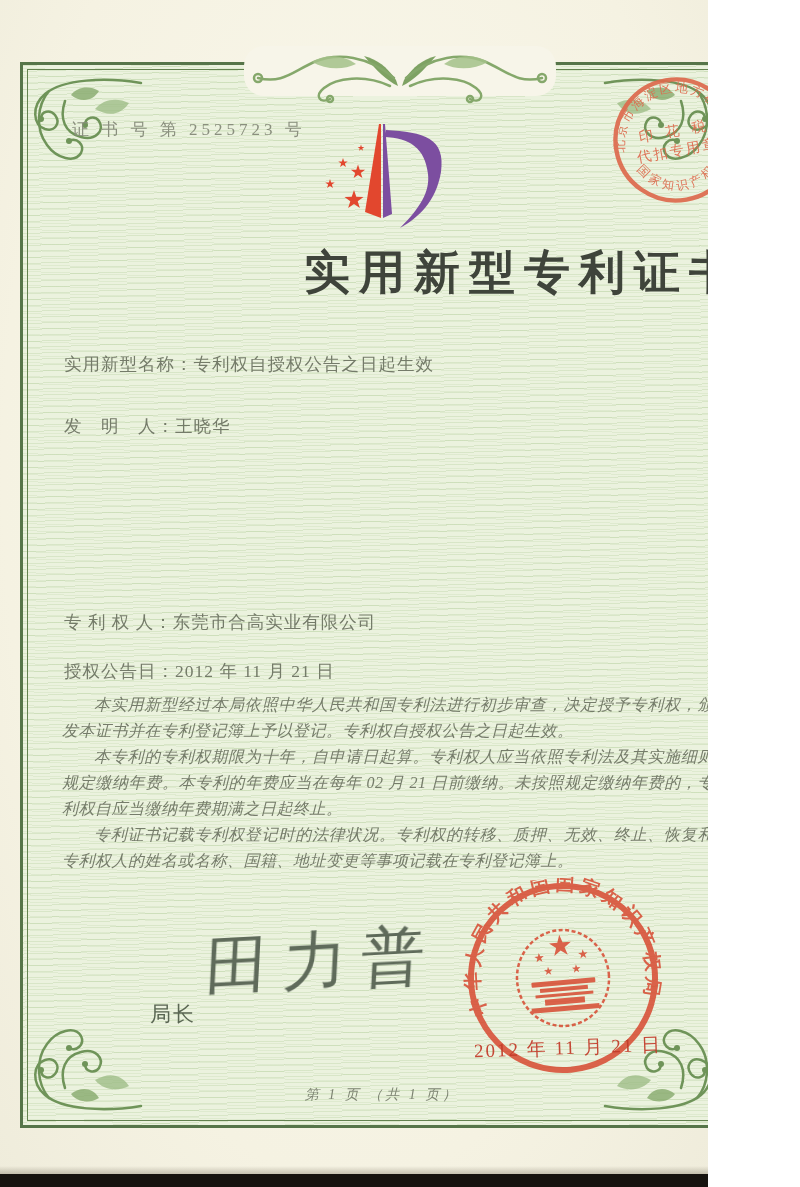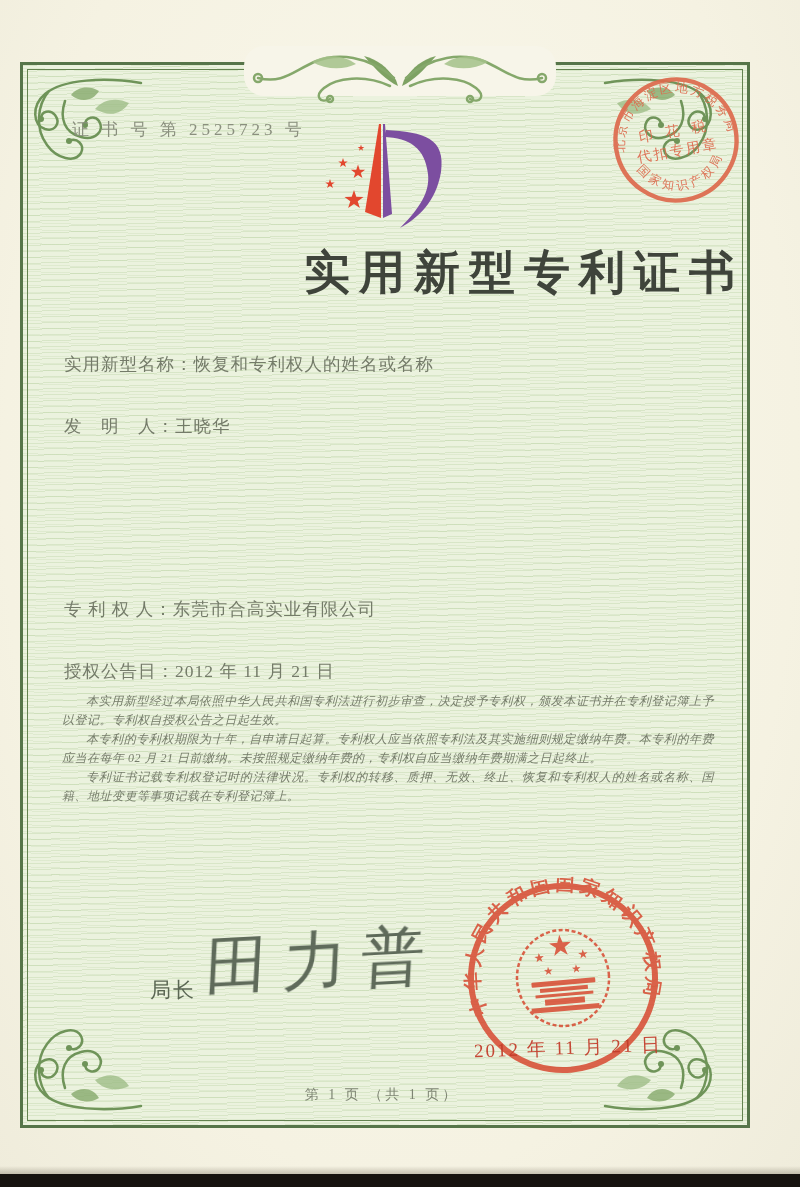--- a/index.html
+++ b/index.html
@@ -1,52 +1,52 @@
 <!DOCTYPE html>
 <html><head>
 <meta charset="utf-8">
 <style>
   html,body{margin:0;padding:0;}
   body{font-family:"Liberation Serif","DejaVu Serif",serif;}
-  .page{position:relative;width:800px;height:1187px;overflow:hidden;
+  .page{position:relative;width:708px;height:1187px;overflow:hidden;
         background:radial-gradient(ellipse at 50% 40%, #faf8ec 0%, #f5f2e2 70%, #efecdb 100%);}
   
   .frame{position:absolute;left:20px;top:62px;width:724px;height:1060px;
          border:3px solid #567549;
          background-color:#ebf2de;
          background-image:
            repeating-linear-gradient(178deg, rgba(139,180,107,0.20) 0 1px, transparent 1px 6px),
            repeating-linear-gradient(182deg, rgba(139,180,107,0.13) 0 1px, transparent 1px 7px);}
   .frame::after{content:"";position:absolute;left:4px;top:4px;right:4px;bottom:4px;
          border:1px solid #63824f;pointer-events:none;}
   .photo-edge{position:absolute;left:0;right:0;bottom:0;height:13px;background:#16130f;}
   .photo-edge-shade{position:absolute;left:0;right:0;bottom:13px;height:8px;
          background:linear-gradient(to bottom, rgba(60,50,30,0), rgba(60,50,30,0.25));}
 
   .cert-no{position:absolute;left:72px;top:118px;font-size:17px;letter-spacing:4px;
          color:#8a8f7e;}
   .title{position:absolute;left:20px;top:242px;width:724px;text-align:right;
          font-size:46px;font-weight:bold;letter-spacing:9px;color:#3f443b;}
 
   .field{position:absolute;left:64px;font-size:17.5px;color:#747b69;letter-spacing:1px;white-space:nowrap;}
-  .f0{top:352px}.f1{top:414px}.f2{top:474px}.f3{top:534px}.f4{top:597px}.f5{top:659px}
+  .f0{top:352px}.f1{top:414px}.f2{top:474px}.f3{top:534px}.f4{top:610px}.f5{top:659px}
 
-  .body-text{position:absolute;left:62px;top:692px;width:652px;font-size:12px;
-         line-height:19px;color:#757c6a;letter-spacing:0.5px;text-align:justify;}
+  .body-text{position:absolute;left:62px;top:692px;width:652px;font-size:16px;
+         line-height:26px;color:#757c6a;letter-spacing:0.5px;text-align:justify;}
   .body-text p{margin:0;text-indent:2em;font-style:italic;}
 
-  .director{position:absolute;left:150px;top:976px;font-size:21px;color:#5a6653;letter-spacing:2px;}
+  .director{position:absolute;left:150px;top:1000px;font-size:21px;color:#5a6653;letter-spacing:2px;}
   .signature{position:absolute;left:205px;top:918px;font-size:64px;color:#4d594a;
          letter-spacing:14px;transform:rotate(-3deg) skewX(-6deg);opacity:.88;
          filter:blur(.4px);white-space:nowrap;}
 
   .seal-date{position:absolute;left:474px;top:1035px;font-size:19px;color:#c23a28;
          letter-spacing:2px;transform:rotate(-2deg);opacity:.92;}
   .footer{position:absolute;left:20px;top:1086px;width:724px;text-align:center;
-         font-size:14px;color:#7d8472;letter-spacing:3px;}
+         font-size:14px;color:#7d8472;letter-spacing:3px;font-style:italic;}
 
   .logo{position:absolute;left:306px;top:122px;}
   .tax-stamp{position:absolute;left:610px;top:74px;transform:rotate(-10deg);opacity:.92;}
   .nat-seal{position:absolute;left:463px;top:878px;transform:rotate(-5deg);opacity:.92;}
   .ornament-top{position:absolute;left:238px;top:28px;}
   .fl{position:absolute;width:125px;height:125px;}
   .fl-bl{left:23px;top:1000px;}
   .fl-br{left:598px;top:1000px;transform:scaleX(-1);}
   .fl-tl{left:23px;top:64px;transform:scaleY(-1);}
   .fl-tr{left:598px;top:64px;transform:scale(-1,-1);}
@@ -137,21 +137,21 @@
     </text>
     <text x="60" y="56" font-size="13" fill="#dd6a4d" letter-spacing="4" text-anchor="middle">印 花 税</text>
     <text x="60" y="74" font-size="13" fill="#dd6a4d" letter-spacing="2" text-anchor="middle">代扣专用章</text>
     <text font-size="11" fill="#dd6a4d" letter-spacing="3" font-family="'Liberation Serif',serif">
       <textPath href="#taxBot" startOffset="50%" text-anchor="middle">国家知识产权局</textPath>
     </text>
   </svg>
 
   <div class="title">实用新型专利证书</div>
 
-  <div class="field f0"><span>实用新型名称：</span><span>恢复和专利权人的姓名或名称</span></div>
+  <div class="field f0"><span>实用新型名称：</span><span>专利权自授权公告之日起生效</span></div>
   <div class="field f1"><span>发　明　人：</span><span>王晓华</span></div>
   <div class="field f4"><span>专 利 权 人：</span><span>东莞市合高实业有限公司</span></div>
   <div class="field f5"><span>授权公告日：</span><span>2012 年 11 月 21 日</span></div>
 
   <div class="body-text">
     <p>本实用新型经过本局依照中华人民共和国专利法进行初步审查，决定授予专利权，颁发本证书并在专利登记簿上予以登记。专利权自授权公告之日起生效。</p>
     <p>本专利的专利权期限为十年，自申请日起算。专利权人应当依照专利法及其实施细则规定缴纳年费。本专利的年费应当在每年 02 月 21 日前缴纳。未按照规定缴纳年费的，专利权自应当缴纳年费期满之日起终止。</p>
     <p>专利证书记载专利权登记时的法律状况。专利权的转移、质押、无效、终止、恢复和专利权人的姓名或名称、国籍、地址变更等事项记载在专利登记簿上。</p>
   </div>
 

